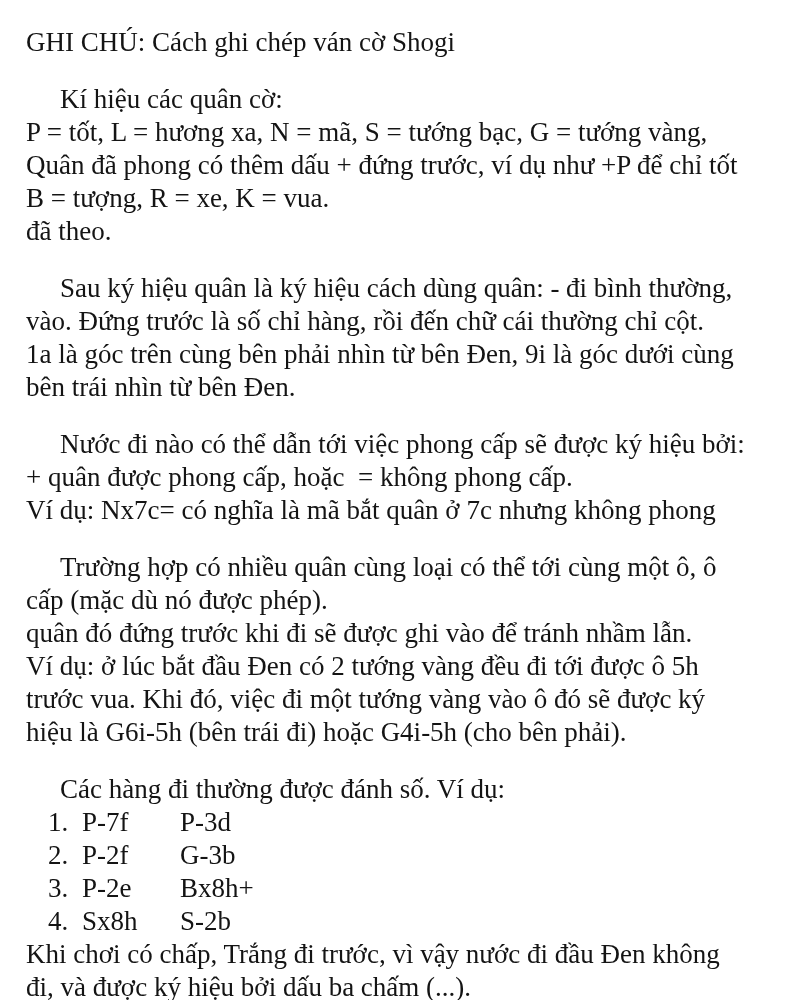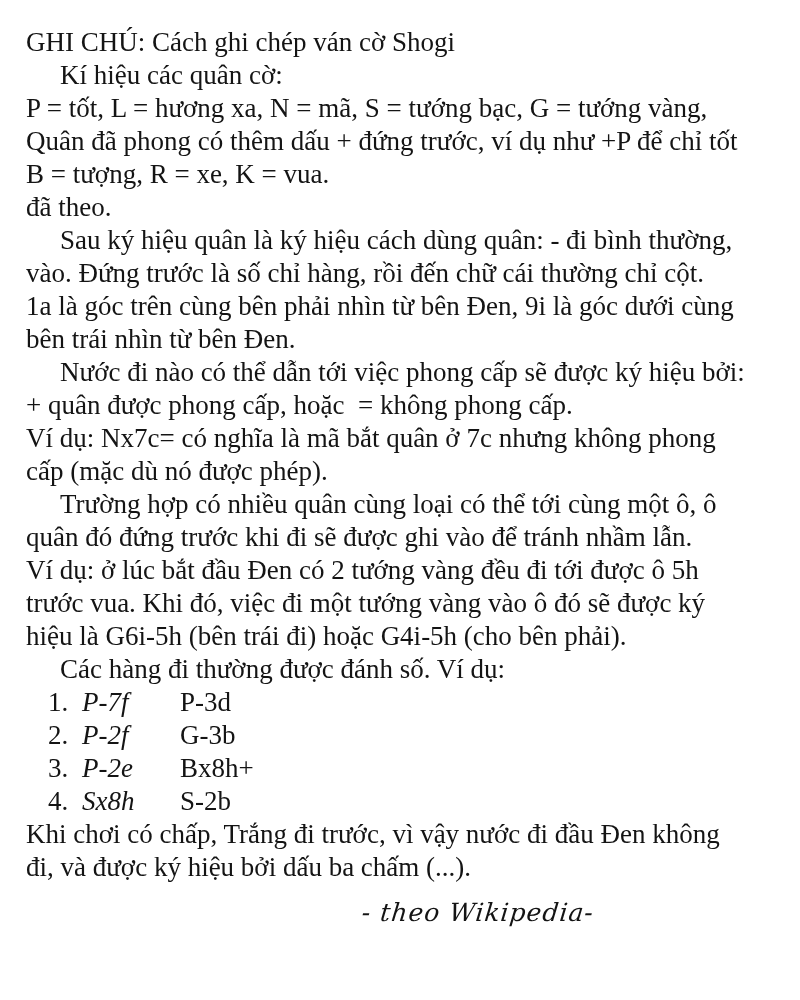--- a/index.html
+++ b/index.html
@@ -20,33 +20,33 @@
     height: 1000px;
     padding: 26px 28px 0 26px;
   }
   .line {
     font-size: 27px;
     line-height: 33px;
     white-space: pre-wrap;
   }
   .indent {
     padding-left: 34px;
+    margin-top: 24px;
   }
   .move-row {
     display: flex;
     padding-left: 22px;
   }
   .move-num {
     display: inline-block;
     width: 34px;
   }
   .move-black {
     display: inline-block;
     width: 98px;
-    font-style: italic;
   }
   .move-white {
     display: inline-block;
   }
   .signature-row {
     margin-top: 14px;
     text-align: right;
     padding-right: 178px;
   }
   .signature {
@@ -70,22 +70,22 @@
   <div class="line">Quân đã phong có thêm dấu + đứng trước, ví dụ như +P để chỉ tốt</div>
   <div class="line">B = tượng, R = xe, K = vua.</div>
   <div class="line">đã theo.</div>
   <div class="line indent">Sau ký hiệu quân là ký hiệu cách dùng quân: - đi bình thường,</div>
   <div class="line">vào. Đứng trước là số chỉ hàng, rồi đến chữ cái thường chỉ cột.</div>
   <div class="line">1a là góc trên cùng bên phải nhìn từ bên Đen, 9i là góc dưới cùng</div>
   <div class="line">bên trái nhìn từ bên Đen.</div>
   <div class="line indent">Nước đi nào có thể dẫn tới việc phong cấp sẽ được ký hiệu bởi:</div>
   <div class="line">+ quân được phong cấp, hoặc  = không phong cấp.</div>
   <div class="line">Ví dụ: Nx7c= có nghĩa là mã bắt quân ở 7c nhưng không phong</div>
+  <div class="line indent">Trường hợp có nhiều quân cùng loại có thể tới cùng một ô, ô</div>
   <div class="line">cấp (mặc dù nó được phép).</div>
-  <div class="line indent">Trường hợp có nhiều quân cùng loại có thể tới cùng một ô, ô</div>
   <div class="line">quân đó đứng trước khi đi sẽ được ghi vào để tránh nhầm lẫn.</div>
   <div class="line">Ví dụ: ở lúc bắt đầu Đen có 2 tướng vàng đều đi tới được ô 5h</div>
   <div class="line">trước vua. Khi đó, việc đi một tướng vàng vào ô đó sẽ được ký</div>
   <div class="line">hiệu là G6i-5h (bên trái đi) hoặc G4i-5h (cho bên phải).</div>
   <div class="line indent">Các hàng đi thường được đánh số. Ví dụ:</div>
 
   <div class="line move-row">
     <span class="move-num">1.</span>
     <span class="move-black">P-7f</span>
     <span class="move-white">P-3d</span>

